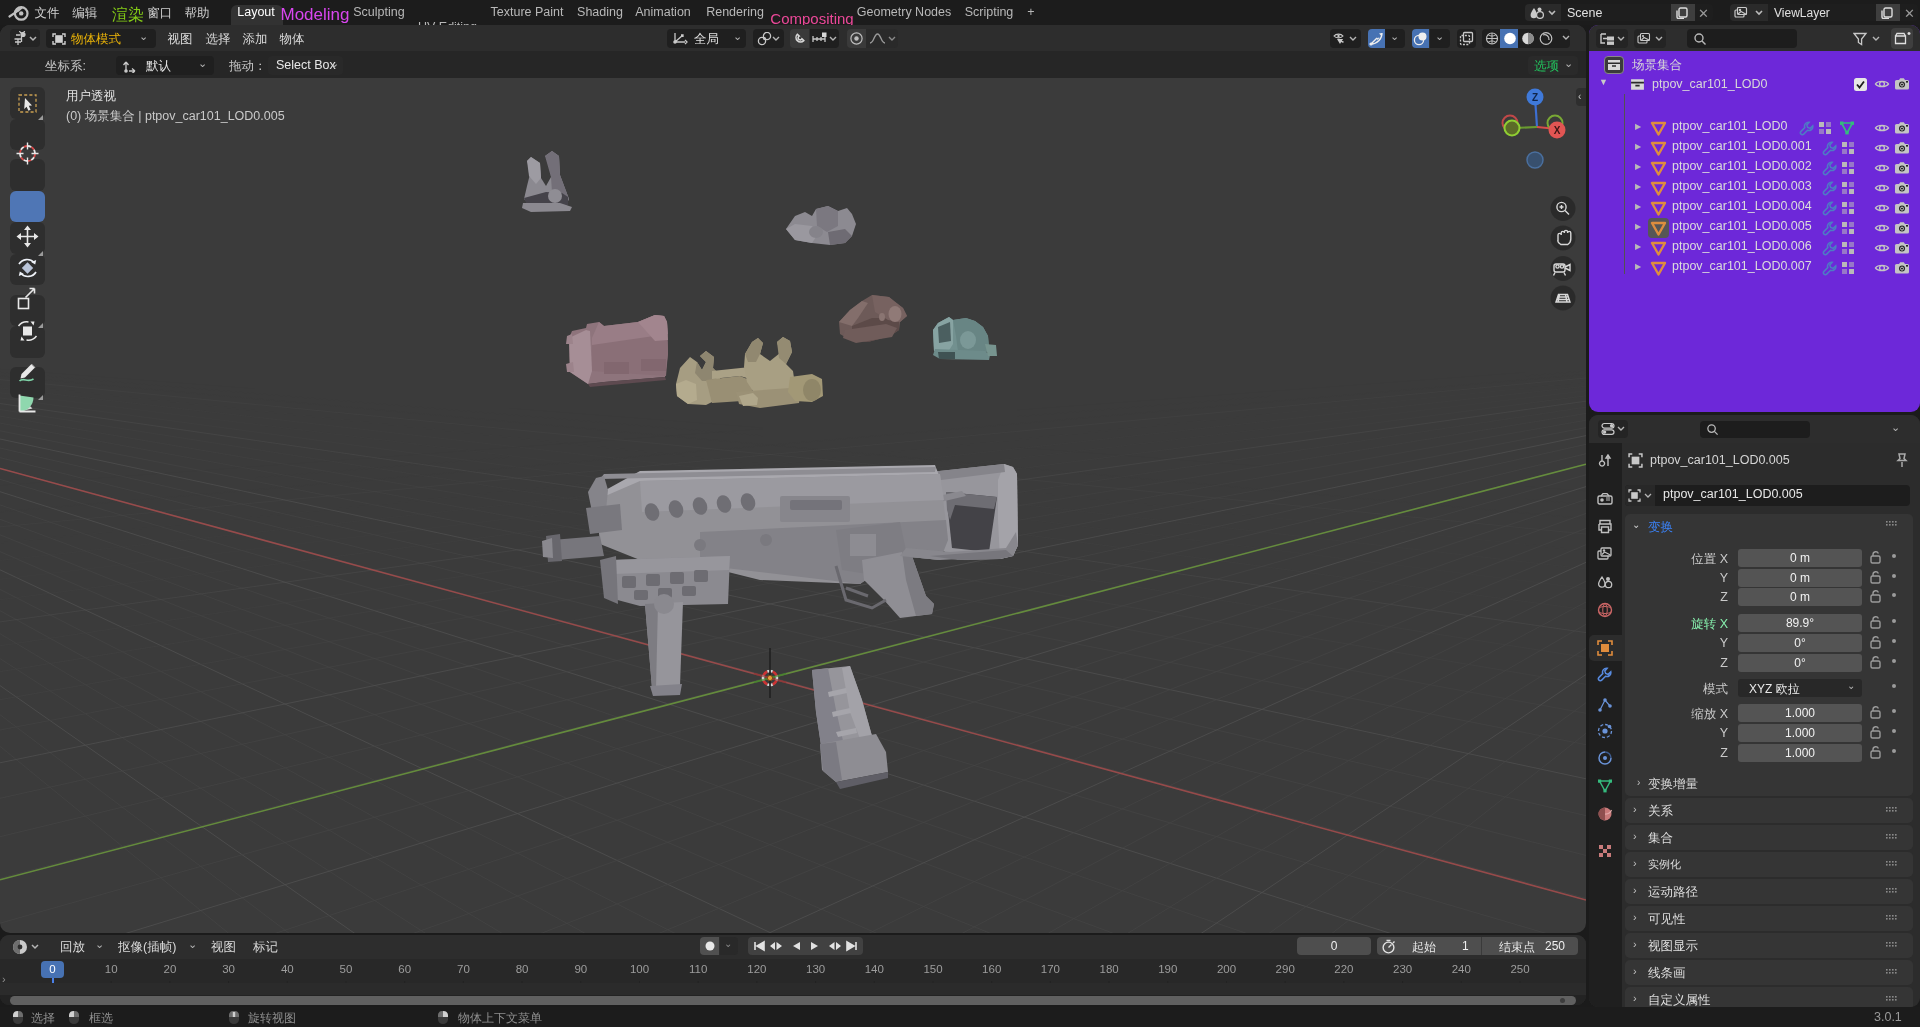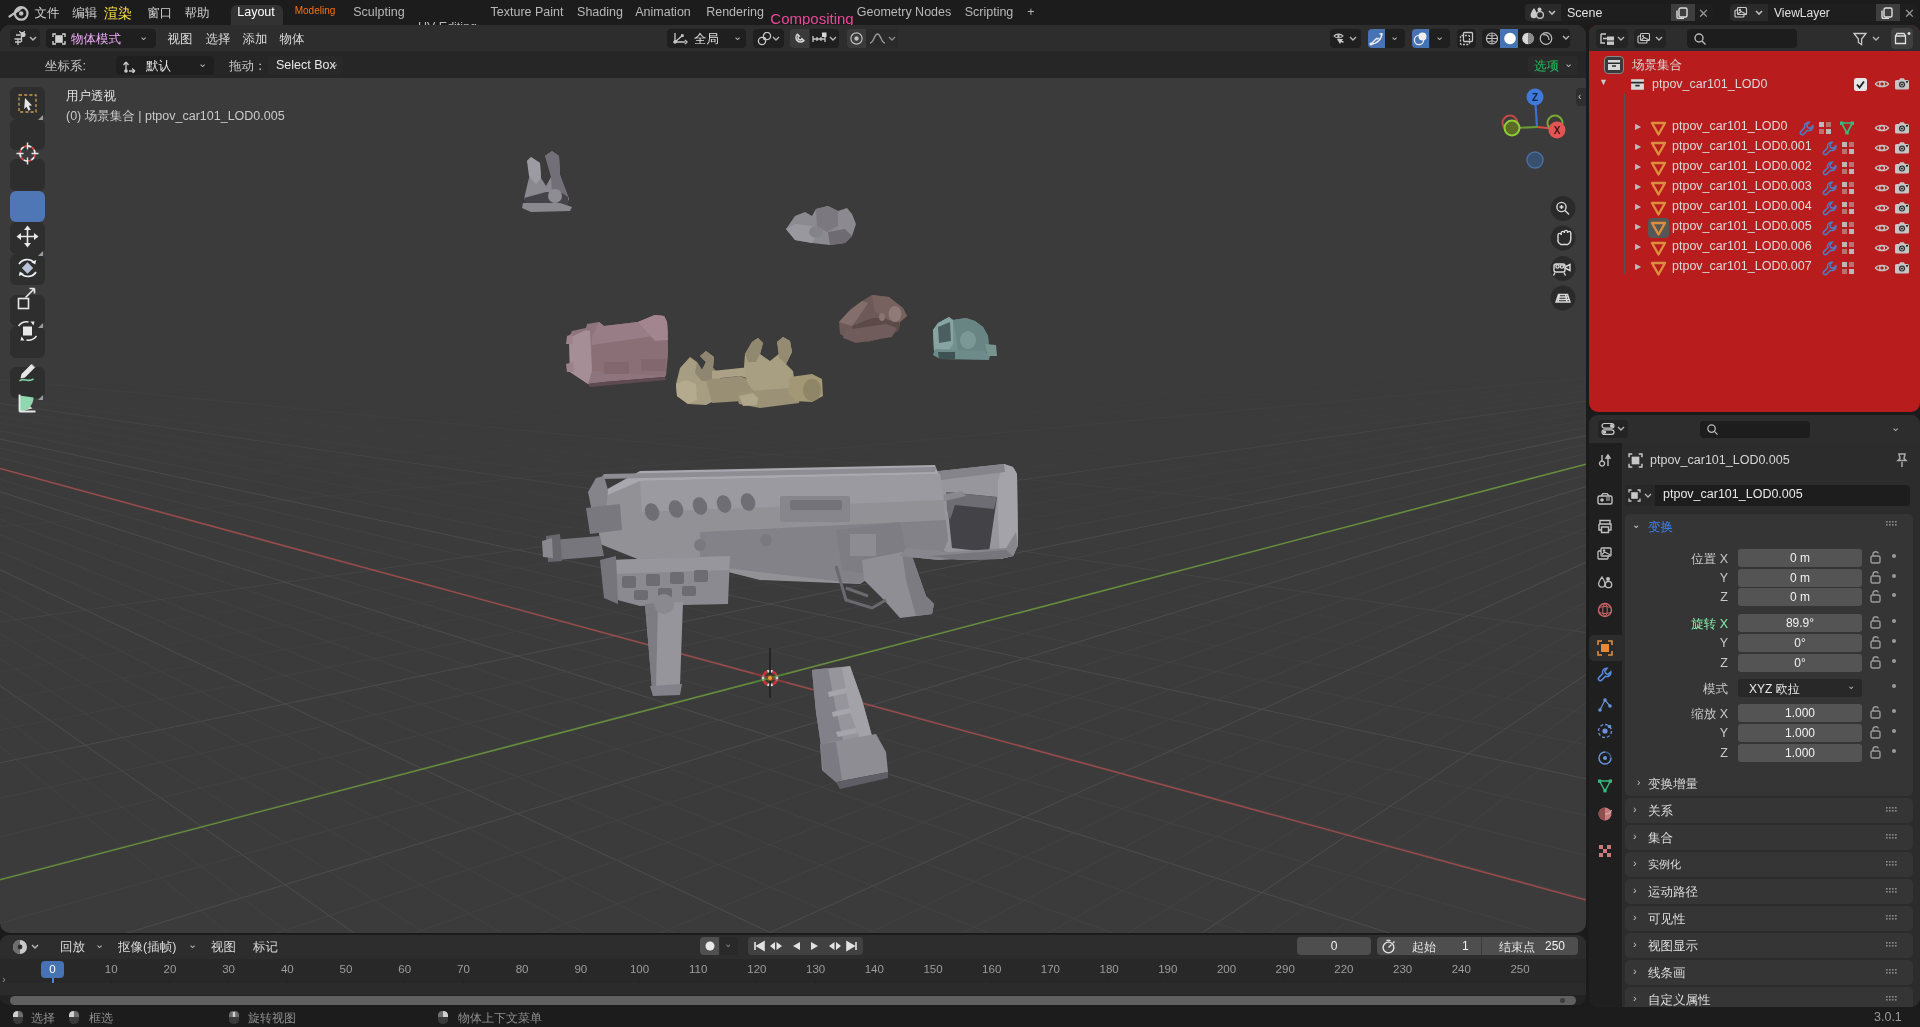--- a/index.html
+++ b/index.html
@@ -9,26 +9,26 @@
 
 </style></head><body>
 <div class="abs" style="left:0;top:0;width:1920px;height:25px;background:#1c1c1c"></div>
 <svg class="abs" style="left:8px;top:3px" width="22" height="19" viewBox="0 0 22 19">
 <circle cx="13.2" cy="10.4" r="6.3" fill="none" stroke="#bfbfbf" stroke-width="2.2"></circle>
 <circle cx="13.2" cy="10.4" r="2.2" fill="#bfbfbf"></circle>
 <path d="M8 9.2 L1.5 13.5 M7.6 8.6 L14 4.4 L9.6 8.2" stroke="#bfbfbf" stroke-width="2.2" fill="none" stroke-linecap="round"></path>
 </svg>
 <div class="abs txt" style="left:34.6px;top:5px;font-size:12.5px;color:#cfcfcf">文件</div>
 <div class="abs txt" style="left:72.2px;top:5px;font-size:12.5px;color:#cfcfcf">编辑</div>
-<div class="abs txt" style="left:104px;top:5px;font-size:14px;color:#fde047">渲染</div>
+<div class="abs txt" style="left:112px;top:5px;font-size:16px;color:#84cc16">渲染</div>
 <div class="abs txt" style="left:147.3px;top:5px;font-size:12.5px;color:#cfcfcf">窗口</div>
 <div class="abs txt" style="left:184.5px;top:5px;font-size:12.5px;color:#cfcfcf">帮助</div>
 <div class="abs" style="left:231px;top:5px;width:52px;height:20px;background:#323232;border-radius:6px 6px 0 0"></div>
 <div class="abs txt" style="left:256px;top:5px;transform:translateX(-50%);font-size:12.5px;color:#ffffff">Layout</div>
-<div class="abs txt" style="left:315px;top:5px;transform:translateX(-50%);font-size:10px;color:#f97316">Modeling</div>
+<div class="abs txt" style="left:315px;top:5px;transform:translateX(-50%);font-size:17px;color:#d946ef">Modeling</div>
 <div class="abs txt" style="left:379px;top:5px;transform:translateX(-50%);font-size:12.5px;color:#b8b8b8">Sculpting</div>
 <div class="abs txt" style="left:447.5px;top:20px;transform:translateX(-50%);font-size:12.5px;color:#b8b8b8">UV Editing</div>
 <div class="abs txt" style="left:527px;top:5px;transform:translateX(-50%);font-size:12.5px;color:#b8b8b8">Texture Paint</div>
 <div class="abs txt" style="left:600px;top:5px;transform:translateX(-50%);font-size:12.5px;color:#b8b8b8">Shading</div>
 <div class="abs txt" style="left:663px;top:5px;transform:translateX(-50%);font-size:12.5px;color:#b8b8b8">Animation</div>
 <div class="abs txt" style="left:735px;top:5px;transform:translateX(-50%);font-size:12.5px;color:#b8b8b8">Rendering</div>
 <div class="abs txt" style="left:812px;top:10px;transform:translateX(-50%);font-size:15px;color:#ec4899">Compositing</div>
 <div class="abs txt" style="left:904px;top:5px;transform:translateX(-50%);font-size:12.5px;color:#b8b8b8">Geometry Nodes</div>
 <div class="abs txt" style="left:989px;top:5px;transform:translateX(-50%);font-size:12.5px;color:#b8b8b8">Scripting</div>
 <div class="abs txt" style="left:1031px;top:5px;transform:translateX(-50%);font-size:12.5px;color:#b8b8b8">+</div>
@@ -71,21 +71,21 @@
 <path d="M2 11 L8 11 M5 8 v6 M3 4 l4 0 M9 2 a2.5 2.5 0 1 1 0.1 0 Z" stroke="#c8c8c8" stroke-width="1.3" fill="none"></path>
 <circle cx="10" cy="3.5" r="2.6" fill="#c8c8c8"></circle>
 <path d="M1.5 8 h7 M8.5 5 v6" stroke="#c8c8c8" stroke-width="1.3"></path>
 <path d="M17 6 l3 3 l3-3" stroke="#b5b5b5" stroke-width="1.5" fill="none"></path>
 </svg>
 <div class="abs" style="left:46px;top:4px;width:110px;height:19px;background:#1f1f1f;border-radius:4px"></div>
 <svg class="abs" style="left:52px;top:8px" width="14" height="12" viewBox="0 0 14 12">
 <rect x="3.2" y="2.2" width="7.6" height="7.6" fill="#d0d0d0"></rect>
 <path d="M1 4 V1 h3 M10 1 h3 v3 M13 8 v3 h-3 M4 11 H1 V8" stroke="#d0d0d0" stroke-width="1.4" fill="none"></path>
 </svg>
-<div class="abs txt" style="left:71px;top:5.5px;font-size:12.5px;color:#f0abfc">物体模式</div>
+<div class="abs txt" style="left:71px;top:5.5px;font-size:12.5px;color:#eab308">物体模式</div>
 <div class="abs txt" style="left:139px;top:5px;color:#b5b5b5;font-size:11px">⌄</div>
 <div class="abs txt" style="left:167.5px;top:5.5px;font-size:12.5px;color:#dcdcdc">视图</div>
 <div class="abs txt" style="left:205.5px;top:5.5px;font-size:12.5px;color:#dcdcdc">选择</div>
 <div class="abs txt" style="left:242.5px;top:5.5px;font-size:12.5px;color:#dcdcdc">添加</div>
 <div class="abs txt" style="left:279.5px;top:5.5px;font-size:12.5px;color:#dcdcdc">物体</div>
 <div class="abs" style="left:667px;top:4px;width:79px;height:19px;background:#1f1f1f;border-radius:4px"></div>
 <svg class="abs" style="left:672px;top:7px" width="17" height="14" viewBox="0 0 17 14">
 <path d="M3 1 v9 h10 M3 10 L11 3 M11 5 V3 h-2 M13 8 l2 2 l-2 2" stroke="#c8c8c8" stroke-width="1.3" fill="none"></path>
 <circle cx="3" cy="10" r="1.8" fill="#c8c8c8"></circle>
 </svg>
@@ -600,21 +600,21 @@
     </svg>
 <div class="abs" style="left:52.5px;top:43px;width:2px;height:27px;background:#4a80e8;transform:translateX(-50%)"></div>
 <div class="abs" style="left:41px;top:26px;width:23px;height:17px;background:#4772b3;border-radius:4px"></div>
 <div class="abs txt" style="left:52.5px;top:28px;transform:translateX(-50%);color:#fff;font-size:11.5px">0</div>
 <div class="abs" style="left:0;top:48px;width:1586px;height:12px;background:#2b2b2b"></div>
 <div class="abs txt" style="left:2px;top:38px;color:#909090;font-size:11px">›</div>
 <div class="abs" style="left:0;top:60px;width:1586px;height:10px;background:#232323"></div>
 <div class="abs" style="left:10px;top:60.5px;width:1566px;height:9px;background:#606060;border-radius:4.5px"></div>
 <div class="abs" style="left:1560px;top:62.5px;width:5px;height:5px;background:#3c3c3c;border-radius:50%"></div>
 </div>
-<div class="abs" style="left:1589px;top:25px;width:331px;height:387px;background:#b91c1c;border-radius:9px;overflow:hidden">
+<div class="abs" style="left:1589px;top:25px;width:331px;height:387px;background:#6d28d9;border-radius:9px;overflow:hidden">
 <div class="abs" style="left:0;top:0;width:331px;height:26px;background:#2d2d2d"></div>
 <div class="abs" style="left:7px;top:4px;width:32px;height:19px;background:#242424;border-radius:4px"></div>
 <svg class="abs" style="left:10px;top:7px" width="27" height="13" viewBox="0 0 27 13">
 <path d="M2 2 h5 M2 2 v9 h4 M4 6.5 h4" stroke="#c8c8c8" stroke-width="1.4" fill="none"></path>
 <rect x="8" y="4.5" width="7" height="4" fill="#c8c8c8"></rect>
       <rect x="8" y="9.5" width="7" height="3.4" fill="#c8c8c8"></rect>
 <path d="M19 5 l3 3 l3-3" stroke="#b5b5b5" stroke-width="1.4" fill="none"></path>
 </svg>
 <div class="abs" style="left:45px;top:4px;width:32px;height:19px;background:#242424;border-radius:4px"></div>
 <svg class="abs" style="left:48px;top:7px" width="27" height="13" viewBox="0 0 27 13">

